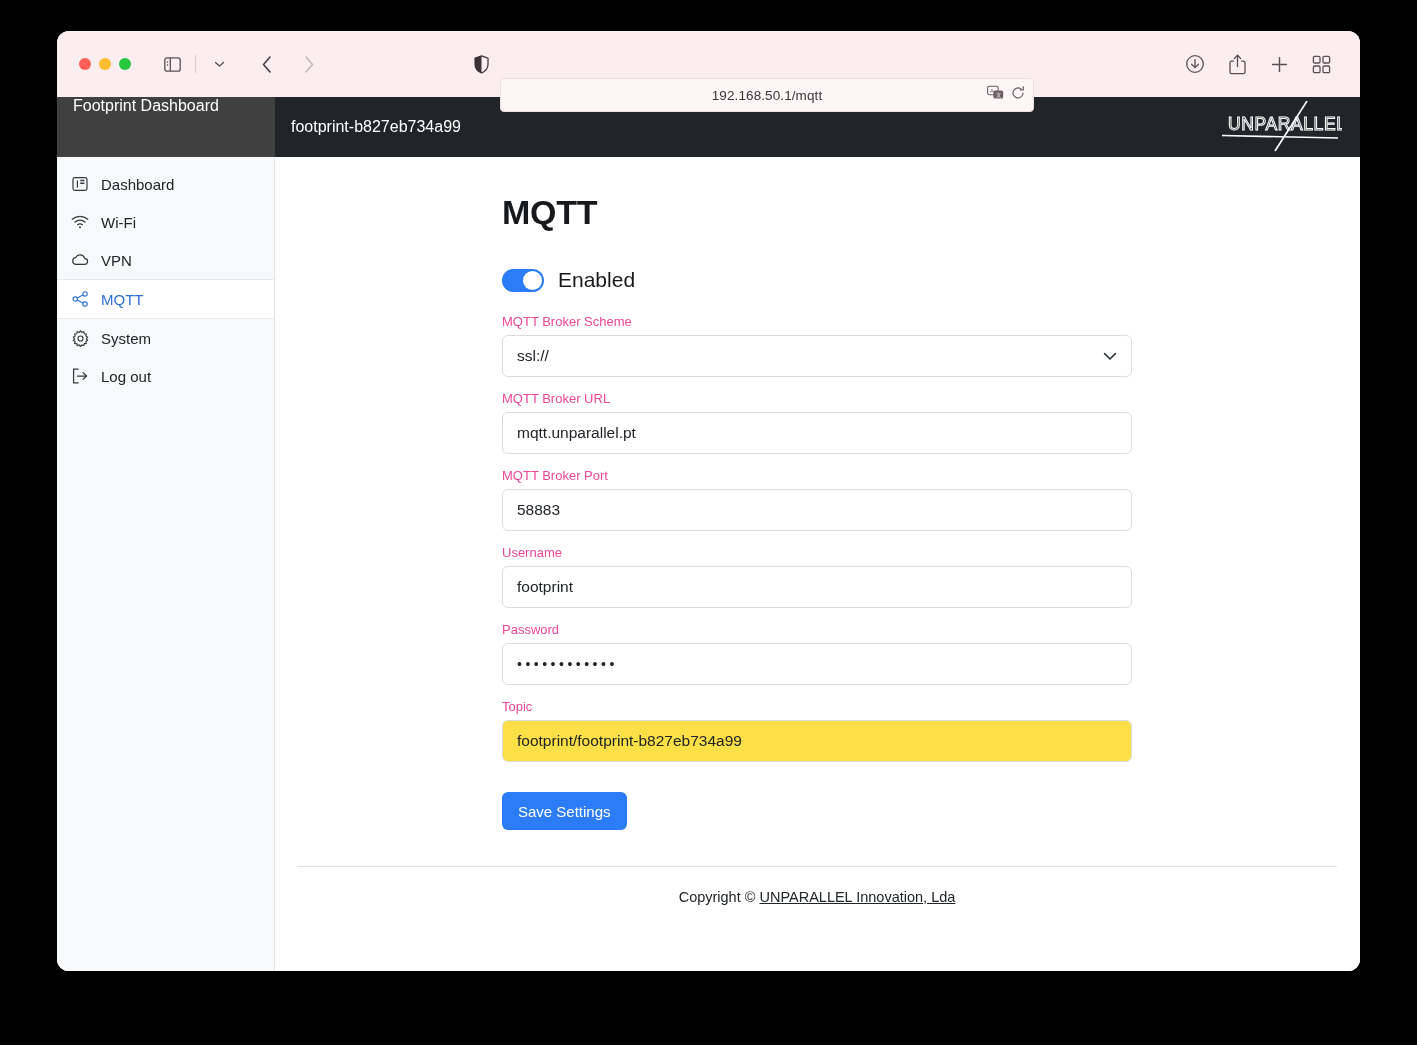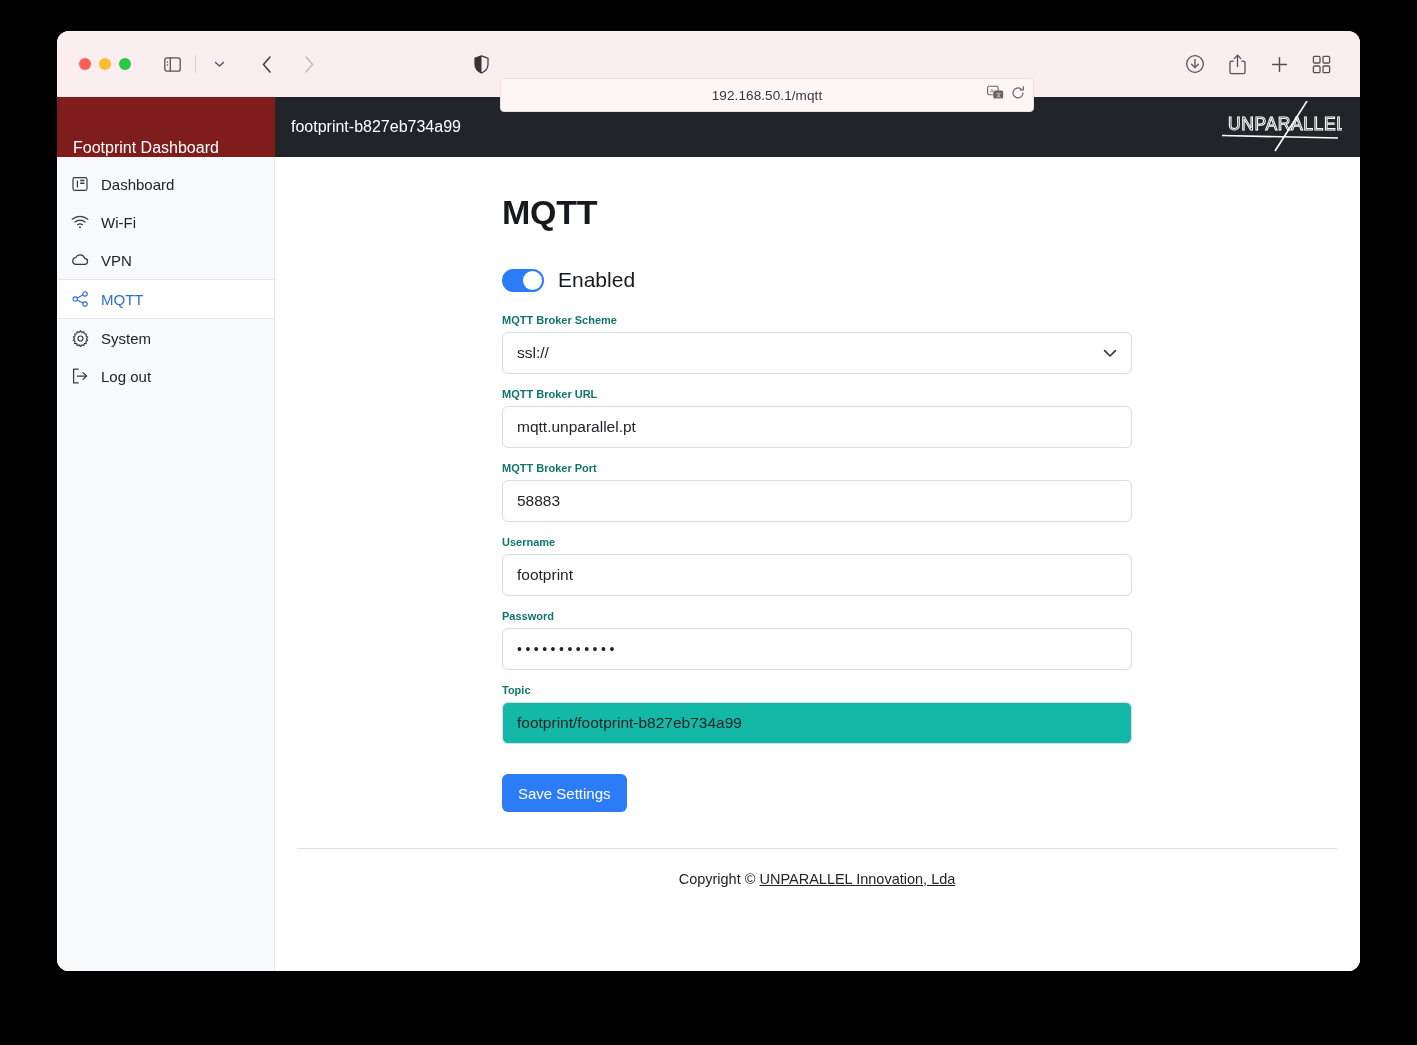--- a/index.html
+++ b/index.html
@@ -71,22 +71,22 @@
 
   
   .app-header {
     height: 60px;
     display: flex;
     flex: none;
     background: #212529;
   }
   .brand {
     width: 218px;
-    background: #7f1d1d;
-    display: flex; align-items: flex-end;
+    background: #404040;
+    display: flex; align-items: flex-start;
     padding-left: 16px;
     flex: none;
   }
   .brand-title { color: #fff; font-size: 16px; }
   .header-right {
     flex: 1;
     display: flex; align-items: center;
     padding: 0 18px 0 16px;
   }
   .device-id { color: #fff; font-size: 16px; }
@@ -132,43 +132,42 @@
   .toggle .knob {
     position: absolute; right: 2px; top: 2px;
     width: 19px; height: 19px; border-radius: 50%;
     background: #fff;
   }
   .toggle-label { font-size: 21px; color: #17191c; }
 
   .field { margin-bottom: 14px; }
   .field label {
     display: block;
-    font-size: 11px;
-    color: #0f766e;
+    font-size: 13px;
+    color: #ec4899;
     margin-bottom: 6px;
-    font-weight: bold;
   }
   .control {
     width: 630px; height: 42px;
     border: 1px solid #d8dde2;
     border-radius: 6px;
     background: #fff;
     font-size: 15.5px;
     color: #212529;
     padding: 0 14px;
     display: flex; align-items: center;
     font-family: "Liberation Sans", sans-serif;
     position: relative;
   }
   .control.select { padding-right: 36px; }
   .control .chev {
     position: absolute; right: 14px; top: 50%; transform: translateY(-50%);
     color: #343a40;
   }
-  .control.disabled { background: #14b8a6; color: #212529; }
+  .control.disabled { background: #fde047; color: #212529; }
   .pw-dots { letter-spacing: 3.5px; font-size: 14px; color: #212529; }
 
   .save-btn {
     margin-top: 16px;
     background: #2b7cf6;
     color: #fff;
     border: none;
     border-radius: 6px;
     height: 38px;
     padding: 0 16px;

